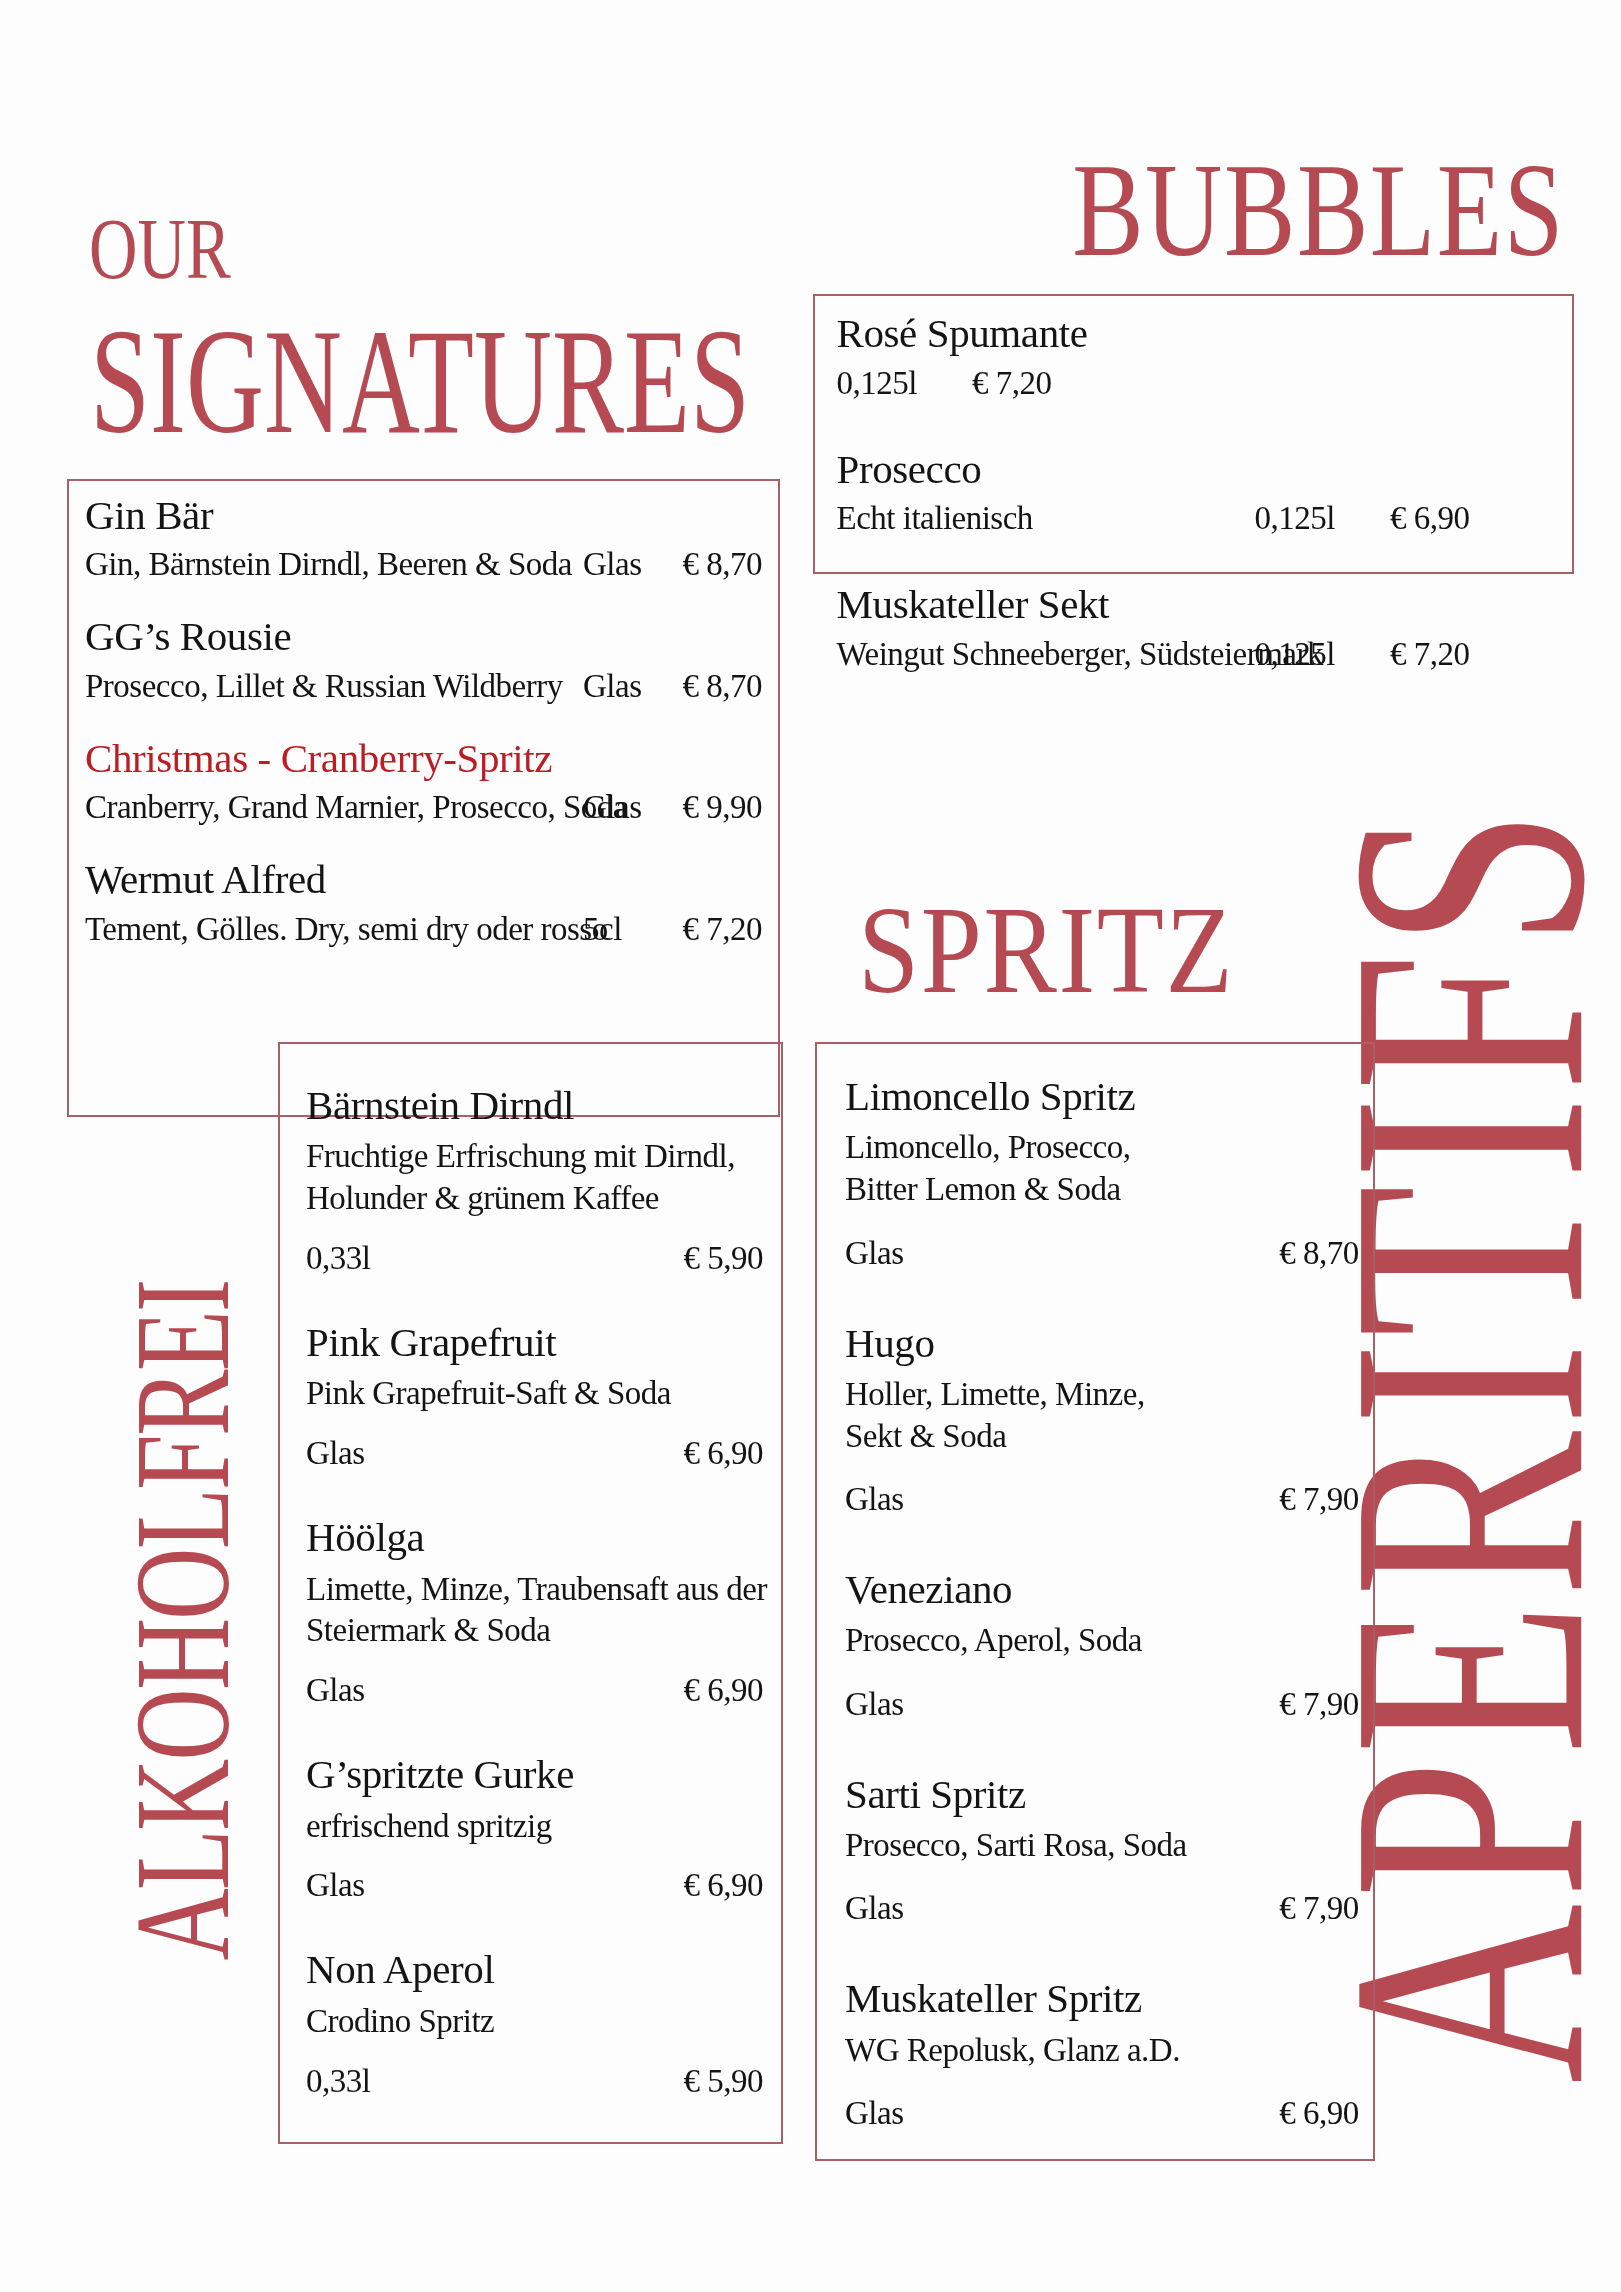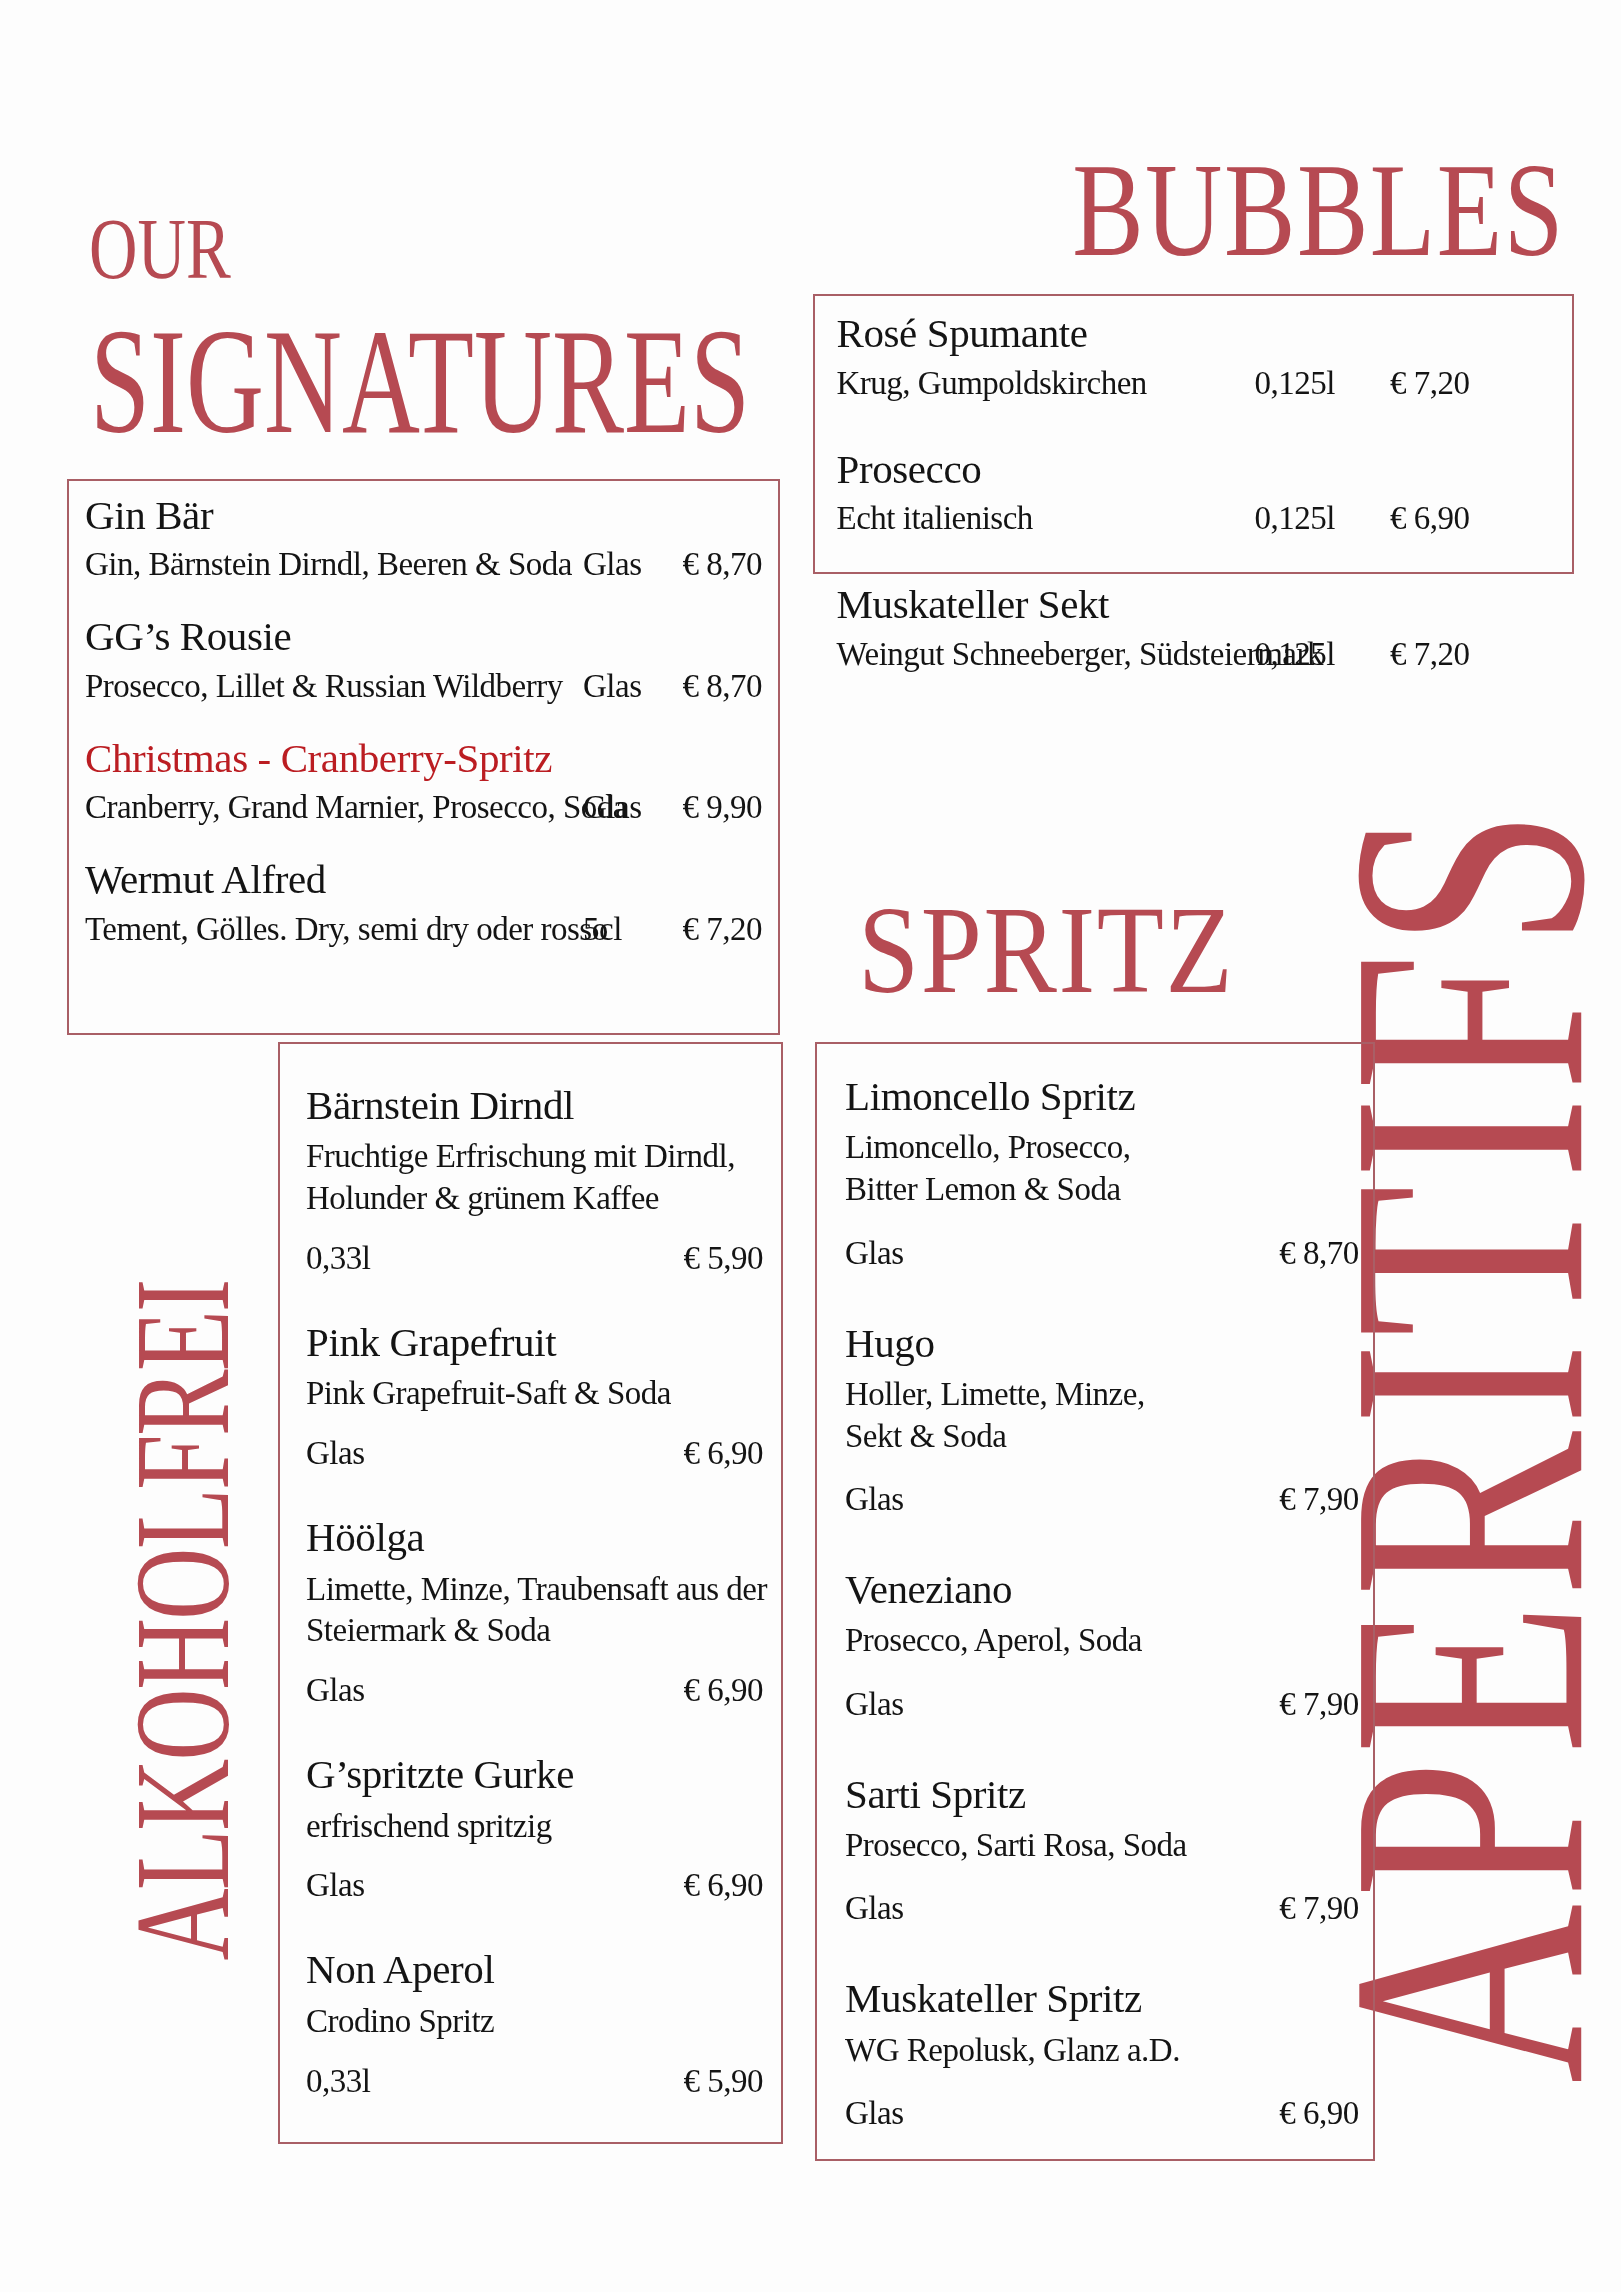--- a/index.html
+++ b/index.html
@@ -34,21 +34,21 @@
     transform:rotate(-90deg) scale(1,1.35);
   }
   .v-aperitifs{
     left:797px;top:1309px;width:1343px;height:269px;line-height:269px;
     font-size:249px;letter-spacing:5.4px;
     transform:rotate(-90deg) scale(1,1.35);
   }
 
   
   .box{position:absolute;border:2.7px solid var(--border);background:transparent;}
-  .box-signatures{left:67px;top:479px;width:713px;height:556px;padding:10.7px 16px;}
+  .box-signatures{left:67px;top:479px;width:713px;height:638px;padding:10.7px 16px;}
   .box-bubbles{left:813px;top:294px;width:761px;height:280px;padding:14.3px 21.5px;}
   .box-spritz{left:815px;top:1042px;width:560px;height:1119px;padding:29px 14.3px 18px 28px;}
   .box-alkoholfrei{left:278px;top:1042px;width:505px;height:1102px;padding:38px 18px 18px 26px;}
 
   
   .item-title{font-size:41px;line-height:1.15;letter-spacing:-0.4px;white-space:nowrap;}
   .item-title.highlight{color:var(--highlight);}
   .small{font-size:33px;line-height:1.27;letter-spacing:-0.5px;white-space:nowrap;}
 
   
@@ -119,21 +119,20 @@
         <span class="small s-measure">5cl</span>
         <span class="small s-price">€ 7,20</span>
       </div>
     </div>
   </div>
 
   <div class="box box-bubbles">
     <div class="b-item">
       <div class="item-title">Rosé Spumante</div>
       <div class="b-row">
-        <span class="small b-desc">Krug, Gumpoldskirchen</span>
         <span class="small b-size">0,125l</span>
         <span class="small b-price">€ 7,20</span>
       </div>
     </div>
     <div class="b-item">
       <div class="item-title">Prosecco</div>
       <div class="b-row">
         <span class="small b-desc">Echt italienisch</span>
         <span class="small b-size">0,125l</span>
         <span class="small b-price">€ 6,90</span>

